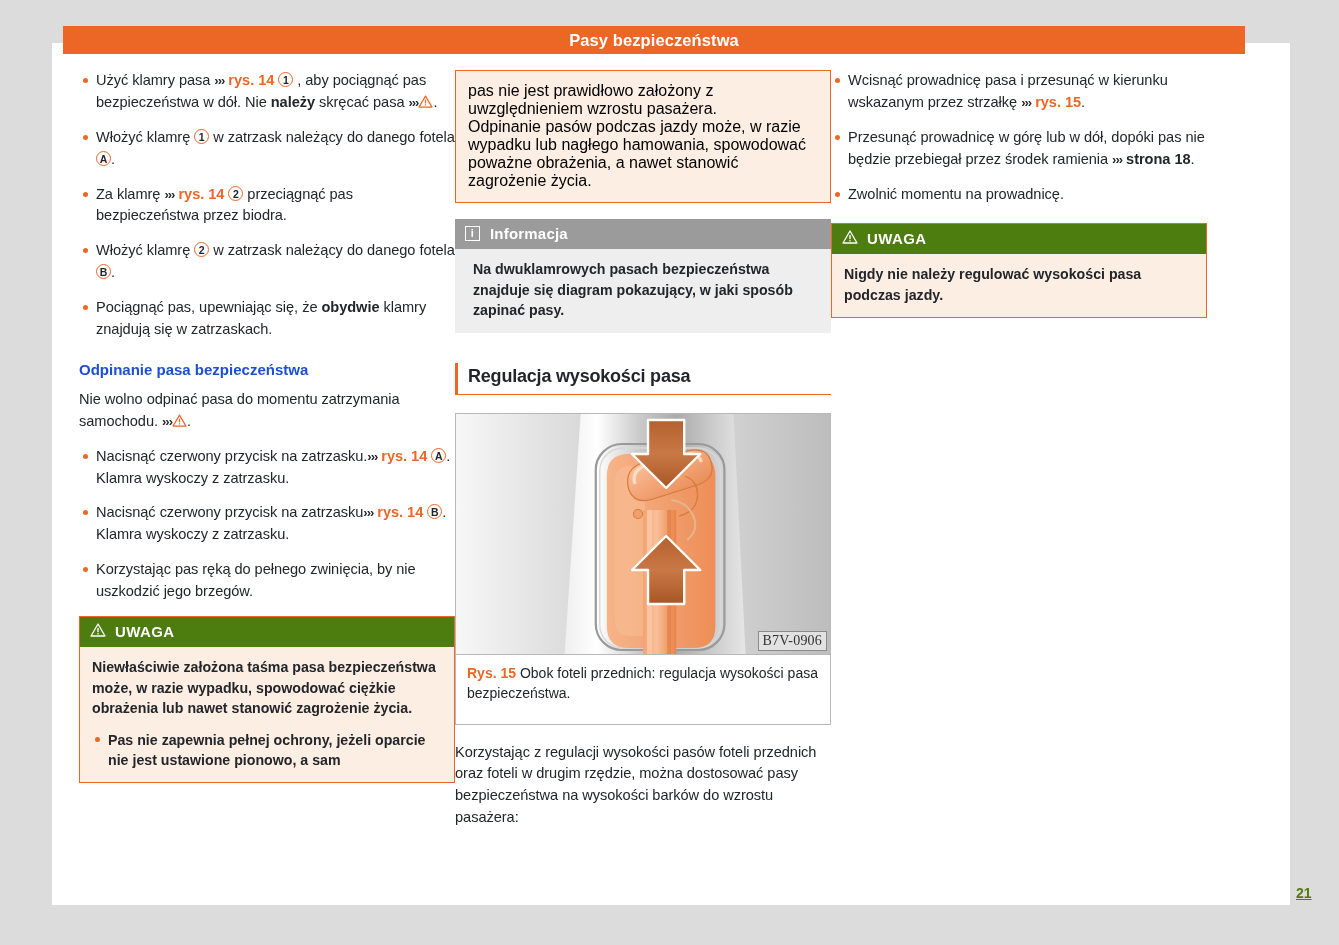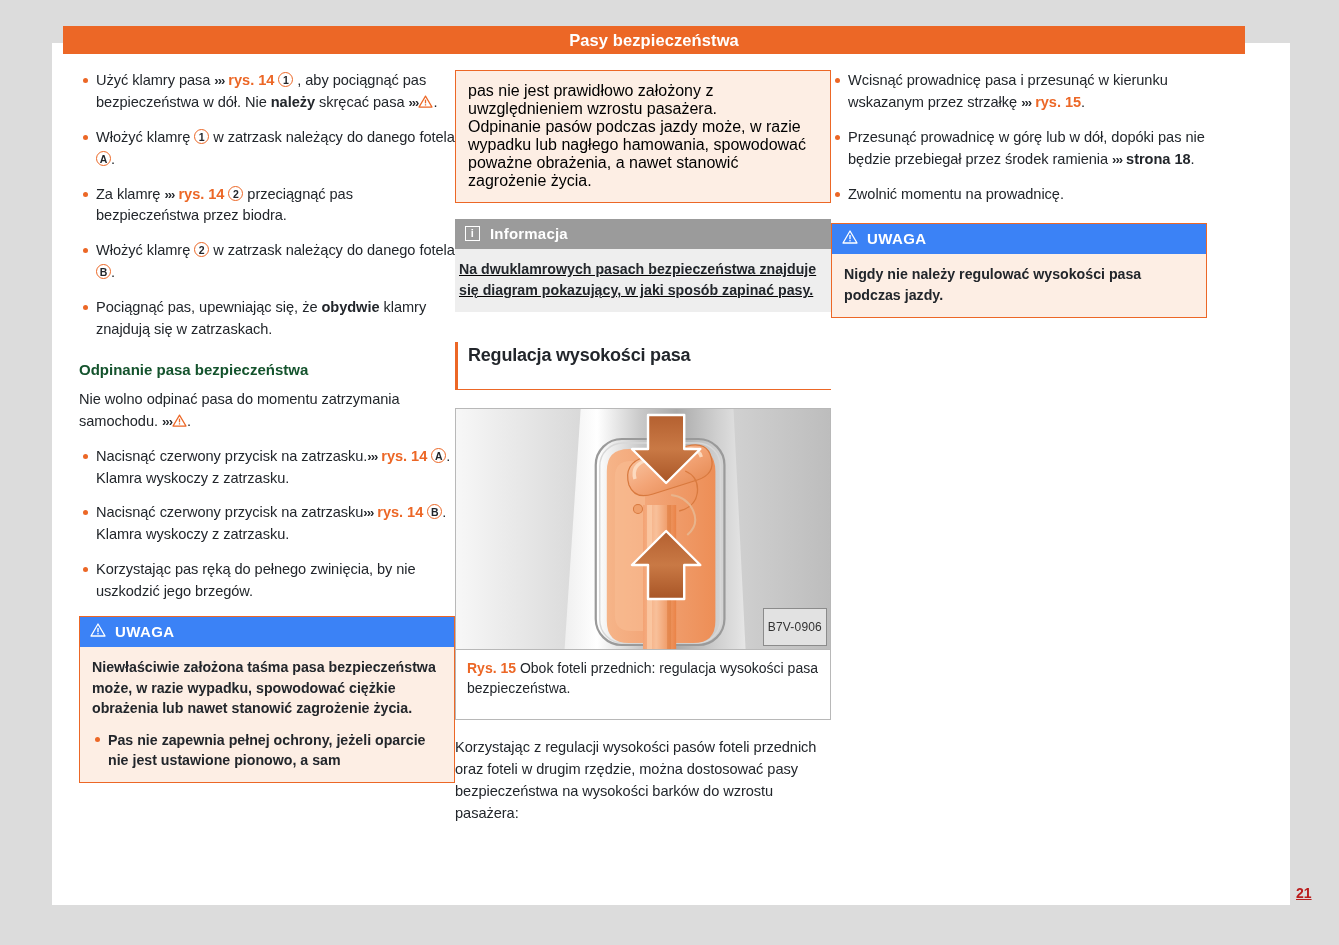--- a/index.html
+++ b/index.html
@@ -46,21 +46,21 @@
     letter-spacing: 0.1px;
   }
 
   
   .page-number {
     position: absolute;
     left: 1296px;
     top: 885px;
     font-size: 14px;
     font-weight: bold;
-    color: #b91c1c;
+    color: #4d7c0f;
     text-decoration: underline;
   }
 
   
   .columns {
     position: absolute;
     left: 79px;
     top: 70px;
     width: 1182px;
     height: 820px;
@@ -130,32 +130,32 @@
     font-weight: bold;
     color: #22262b;
     vertical-align: 1px;
     box-sizing: border-box;
   }
 
   
   .subhead {
     font-size: 15px;
     font-weight: bold;
-    color: #14532d;
+    color: #1d4ed8;
     margin: 20px 0 11px 0;
   }
 
   
   .warn-box {
     border: 1px solid #ec6726;
     background: #fdeee4;
     margin-top: 6px;
   }
   .warn-head {
-    background: #3b82f6;
+    background: #4d7c0f;
     color: #ffffff;
     font-size: 15px;
     font-weight: bold;
     padding: 6px 10px 7px 10px;
     display: flex;
     align-items: center;
     gap: 9px;
     letter-spacing: 0.4px;
   }
   .warn-body {
@@ -220,37 +220,36 @@
     display: inline-flex;
     align-items: center;
     justify-content: center;
     font-size: 11px;
     font-weight: bold;
     font-style: normal;
     line-height: 1;
     box-sizing: border-box;
   }
   .info-body {
-    padding: 10px 12px 12px 4px;
-    text-decoration: underline;
+    padding: 10px 12px 12px 18px;
   }
   .info-body p {
     font-size: 14.2px;
     line-height: 1.45;
     font-weight: bold;
     color: #22262b;
     margin: 0;
   }
 
   
   .section-title {
     margin-top: 30px;
     border-left: 3px solid #ec6726;
     border-bottom: 1.5px solid #ec6726;
-    padding: 3px 0 23px 10px;
+    padding: 3px 0 7px 10px;
     font-size: 18px;
     font-weight: bold;
     color: #22262b;
     letter-spacing: -0.2px;
   }
 
   
   .figure {
     margin-top: 18px;
     border: 1px solid #b8b8b8;
@@ -262,24 +261,24 @@
     overflow: hidden;
     background: #d4d4d4;
     border-bottom: 1px solid #b8b8b8;
   }
   .fig-code {
     position: absolute;
     right: 3px;
     bottom: 3px;
     background: #e2e2e2;
     border: 1px solid #8b8b8b;
-    font-size: 12px;
-    font-family: Liberation Sans, sans-serif;
+    font-size: 14px;
+    font-family: Liberation Serif, serif;
     color: #333333;
-    padding: 11px 4px;
+    padding: 1px 4px;
     letter-spacing: 0.2px;
     z-index: 8;
   }
   .figure-cap {
     padding: 9px 11px 20px 11px;
     font-size: 14px;
     line-height: 1.42;
     color: #22262b;
   }
   .figure-cap .cap-ref {

